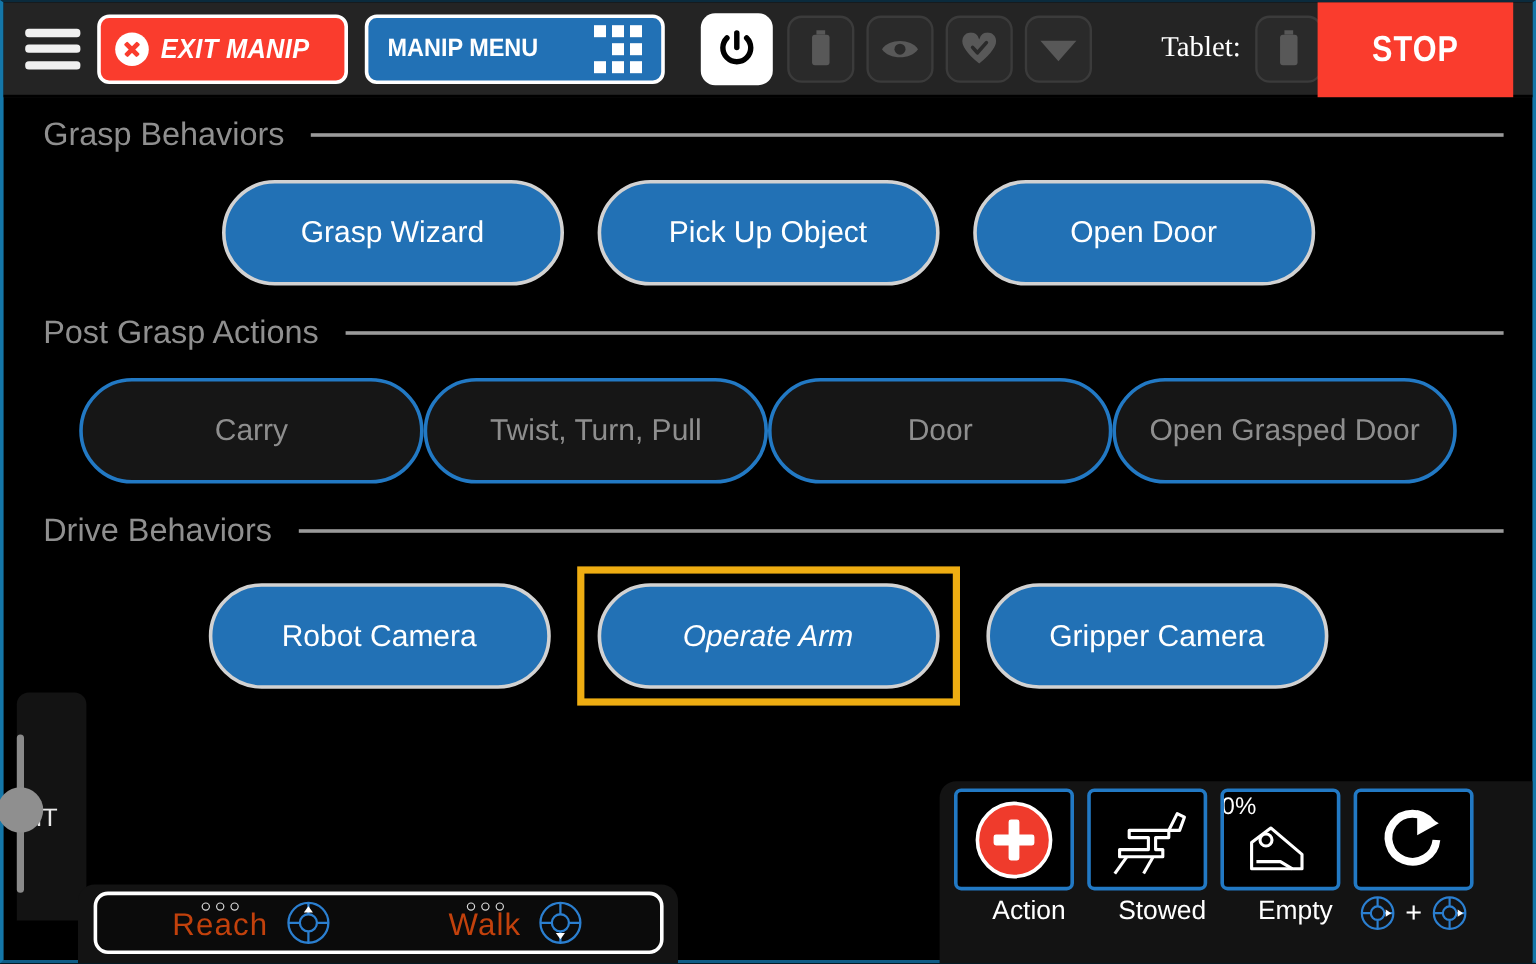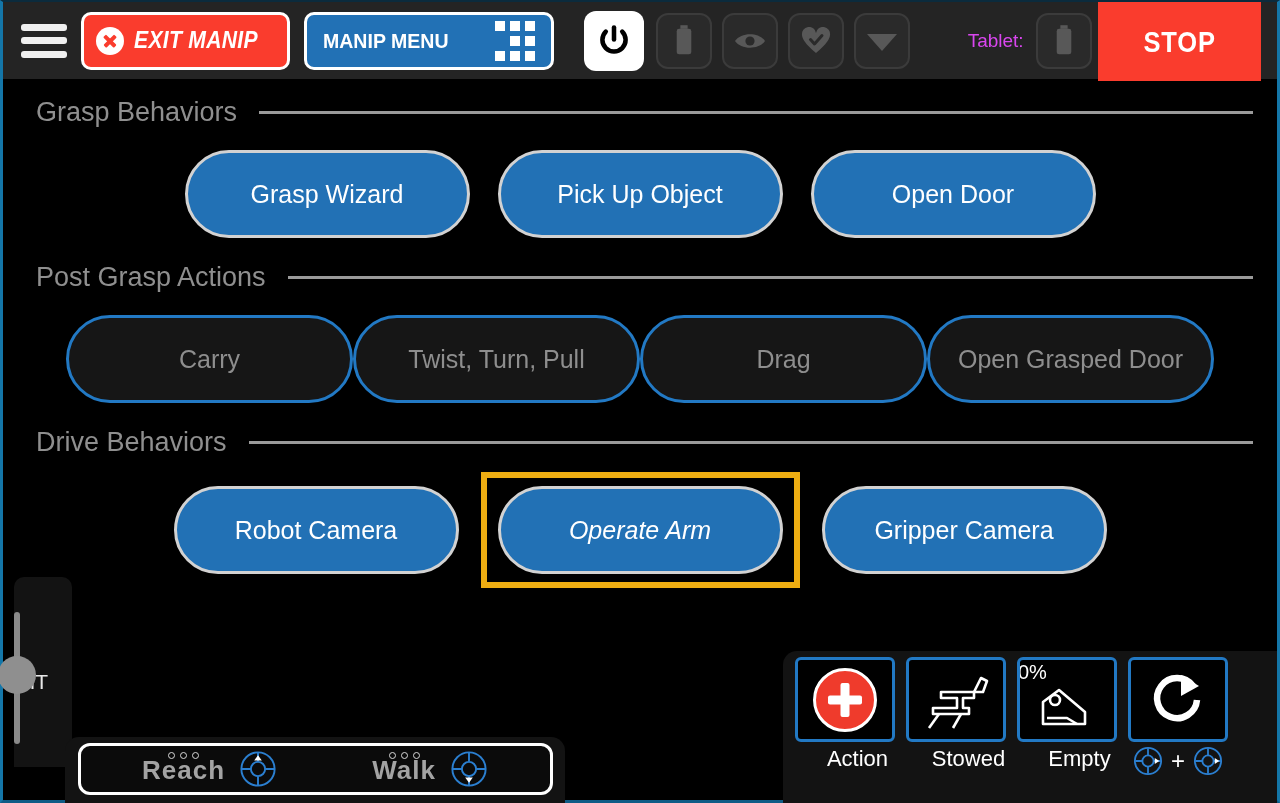--- a/index.html
+++ b/index.html
@@ -114,21 +114,21 @@
   .stat-tile {
     width: 56px; height: 56px; border-radius: 12px;
     border: 2px solid #3b3b3b; background: #2a2a2a;
     display: flex; align-items: center; justify-content: center;
     flex: none;
   }
   .tablet-group {
     display: flex; align-items: center; gap: 12px;
     margin-left: 58px;
   }
-  .tablet-text { color: #d946ef; font-size: 19px; white-space: nowrap; }
+  .tablet-text { color: #ffffff; font-size: 24px; white-space: nowrap; font-family: Liberation Serif, serif; }
 
   .stop-btn {
     position: absolute; right: 16px; top: 0;
     width: 163px; height: 79px;
     background: #fa3c2d;
     display: flex; align-items: center; justify-content: center;
     cursor: pointer;
   }
   .stop-btn span {
     color: #fff; font-size: 30px; font-weight: bold;
@@ -223,21 +223,21 @@
     cursor: pointer;
   }
   .rw-item { display: flex; align-items: center; gap: 14px; }
   .rw-text-wrap { display: flex; flex-direction: column; align-items: center; }
   .rw-dots { display: flex; gap: 5px; margin-bottom: -4px; }
   .rw-dots i {
     width: 7px; height: 7px; border-radius: 50%;
     border: 1.4px solid #d8d8d8; display: block;
   }
   .rw-label {
-    color: #a3a3a3; font-size: 26px; font-weight: bold;
+    color: #c2410c; font-size: 26px; font-weight: normal;
     letter-spacing: 1px;
     font-family: "Liberation Sans", sans-serif;
   }
 
   
   .tile-bar {
     position: absolute;
     right: 0; bottom: 0;
     width: 494px; height: 152px;
     background: #131313;
@@ -387,21 +387,21 @@
       <span class="section-rule"></span>
     </div>
     <div class="btn-row" style="margin-top:22px; ">
       <div class="pill ghost" style="width:287px;">
         <span>Carry</span>
       </div>
       <div class="pill ghost" style="width:287px;">
         <span>Twist, Turn, Pull</span>
       </div>
       <div class="pill ghost" style="width:287px;">
-        <span>Drag</span>
+        <span>Door</span>
       </div>
       <div class="pill ghost" style="width:287px;">
         <span>Open Grasped Door</span>
       </div>
     </div>
 
     <div class="section-head" style="margin-top:24px;">
       <span class="section-title">Drive Behaviors</span>
       <span class="section-rule"></span>
     </div>

